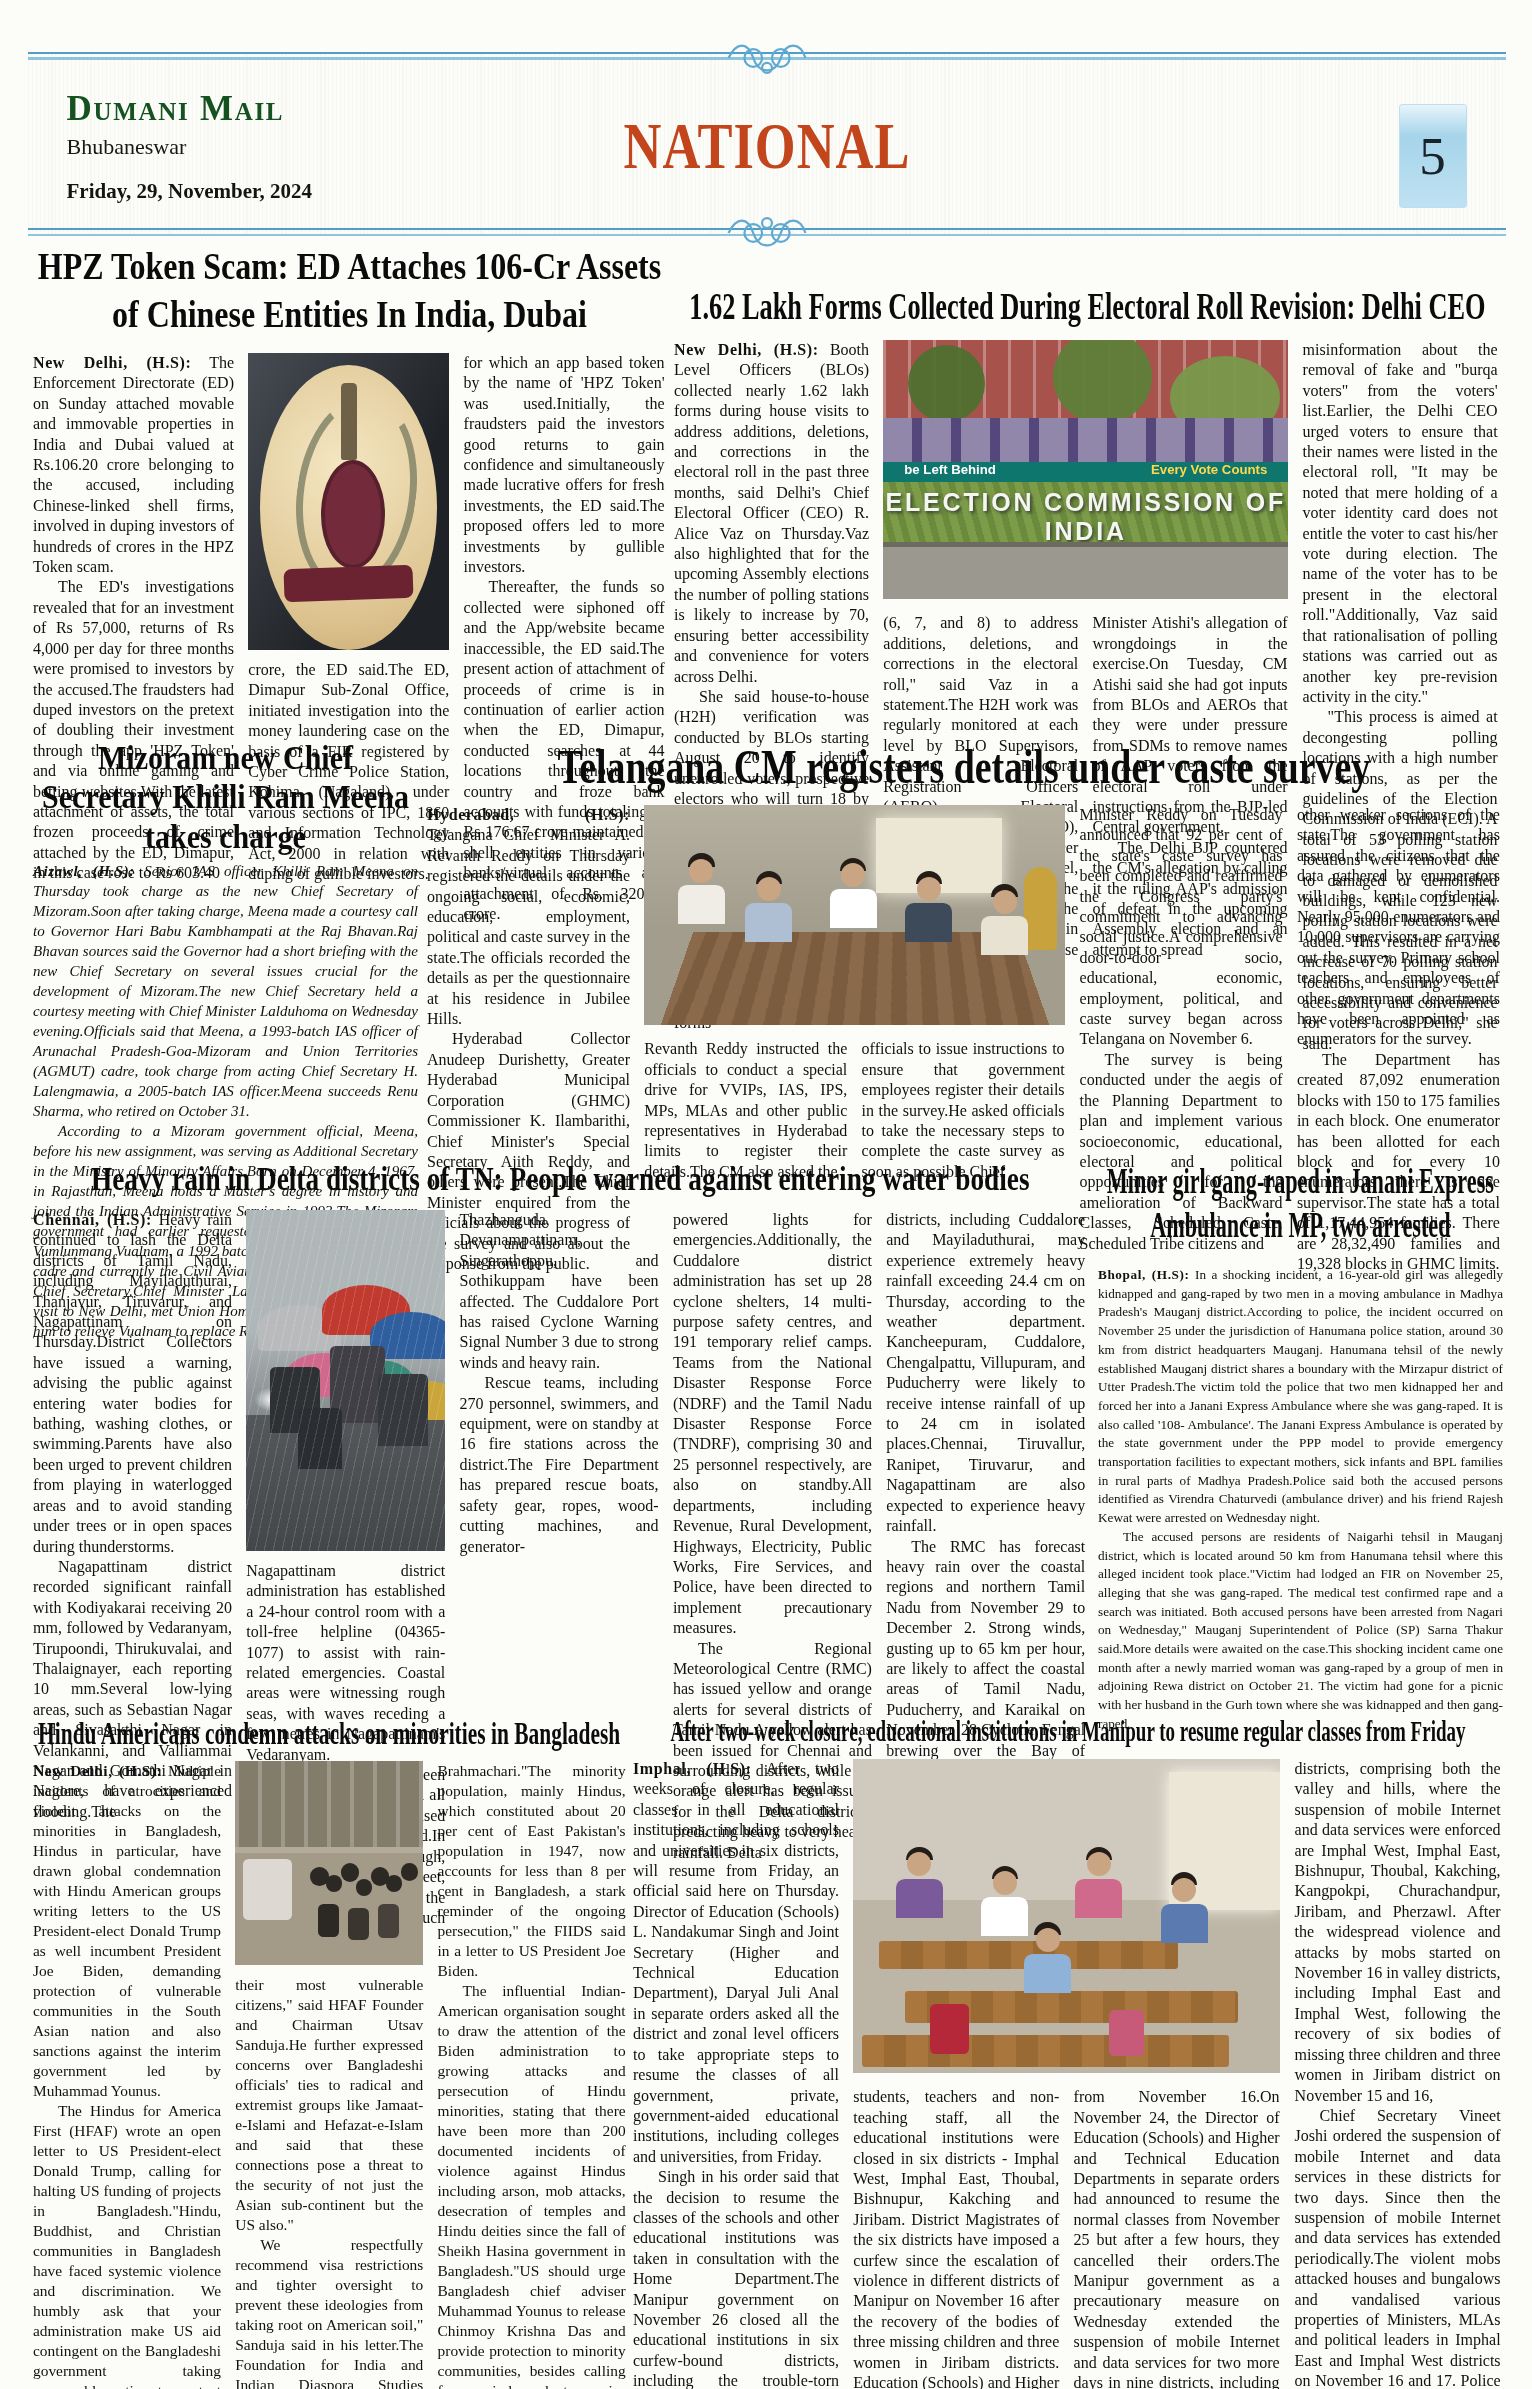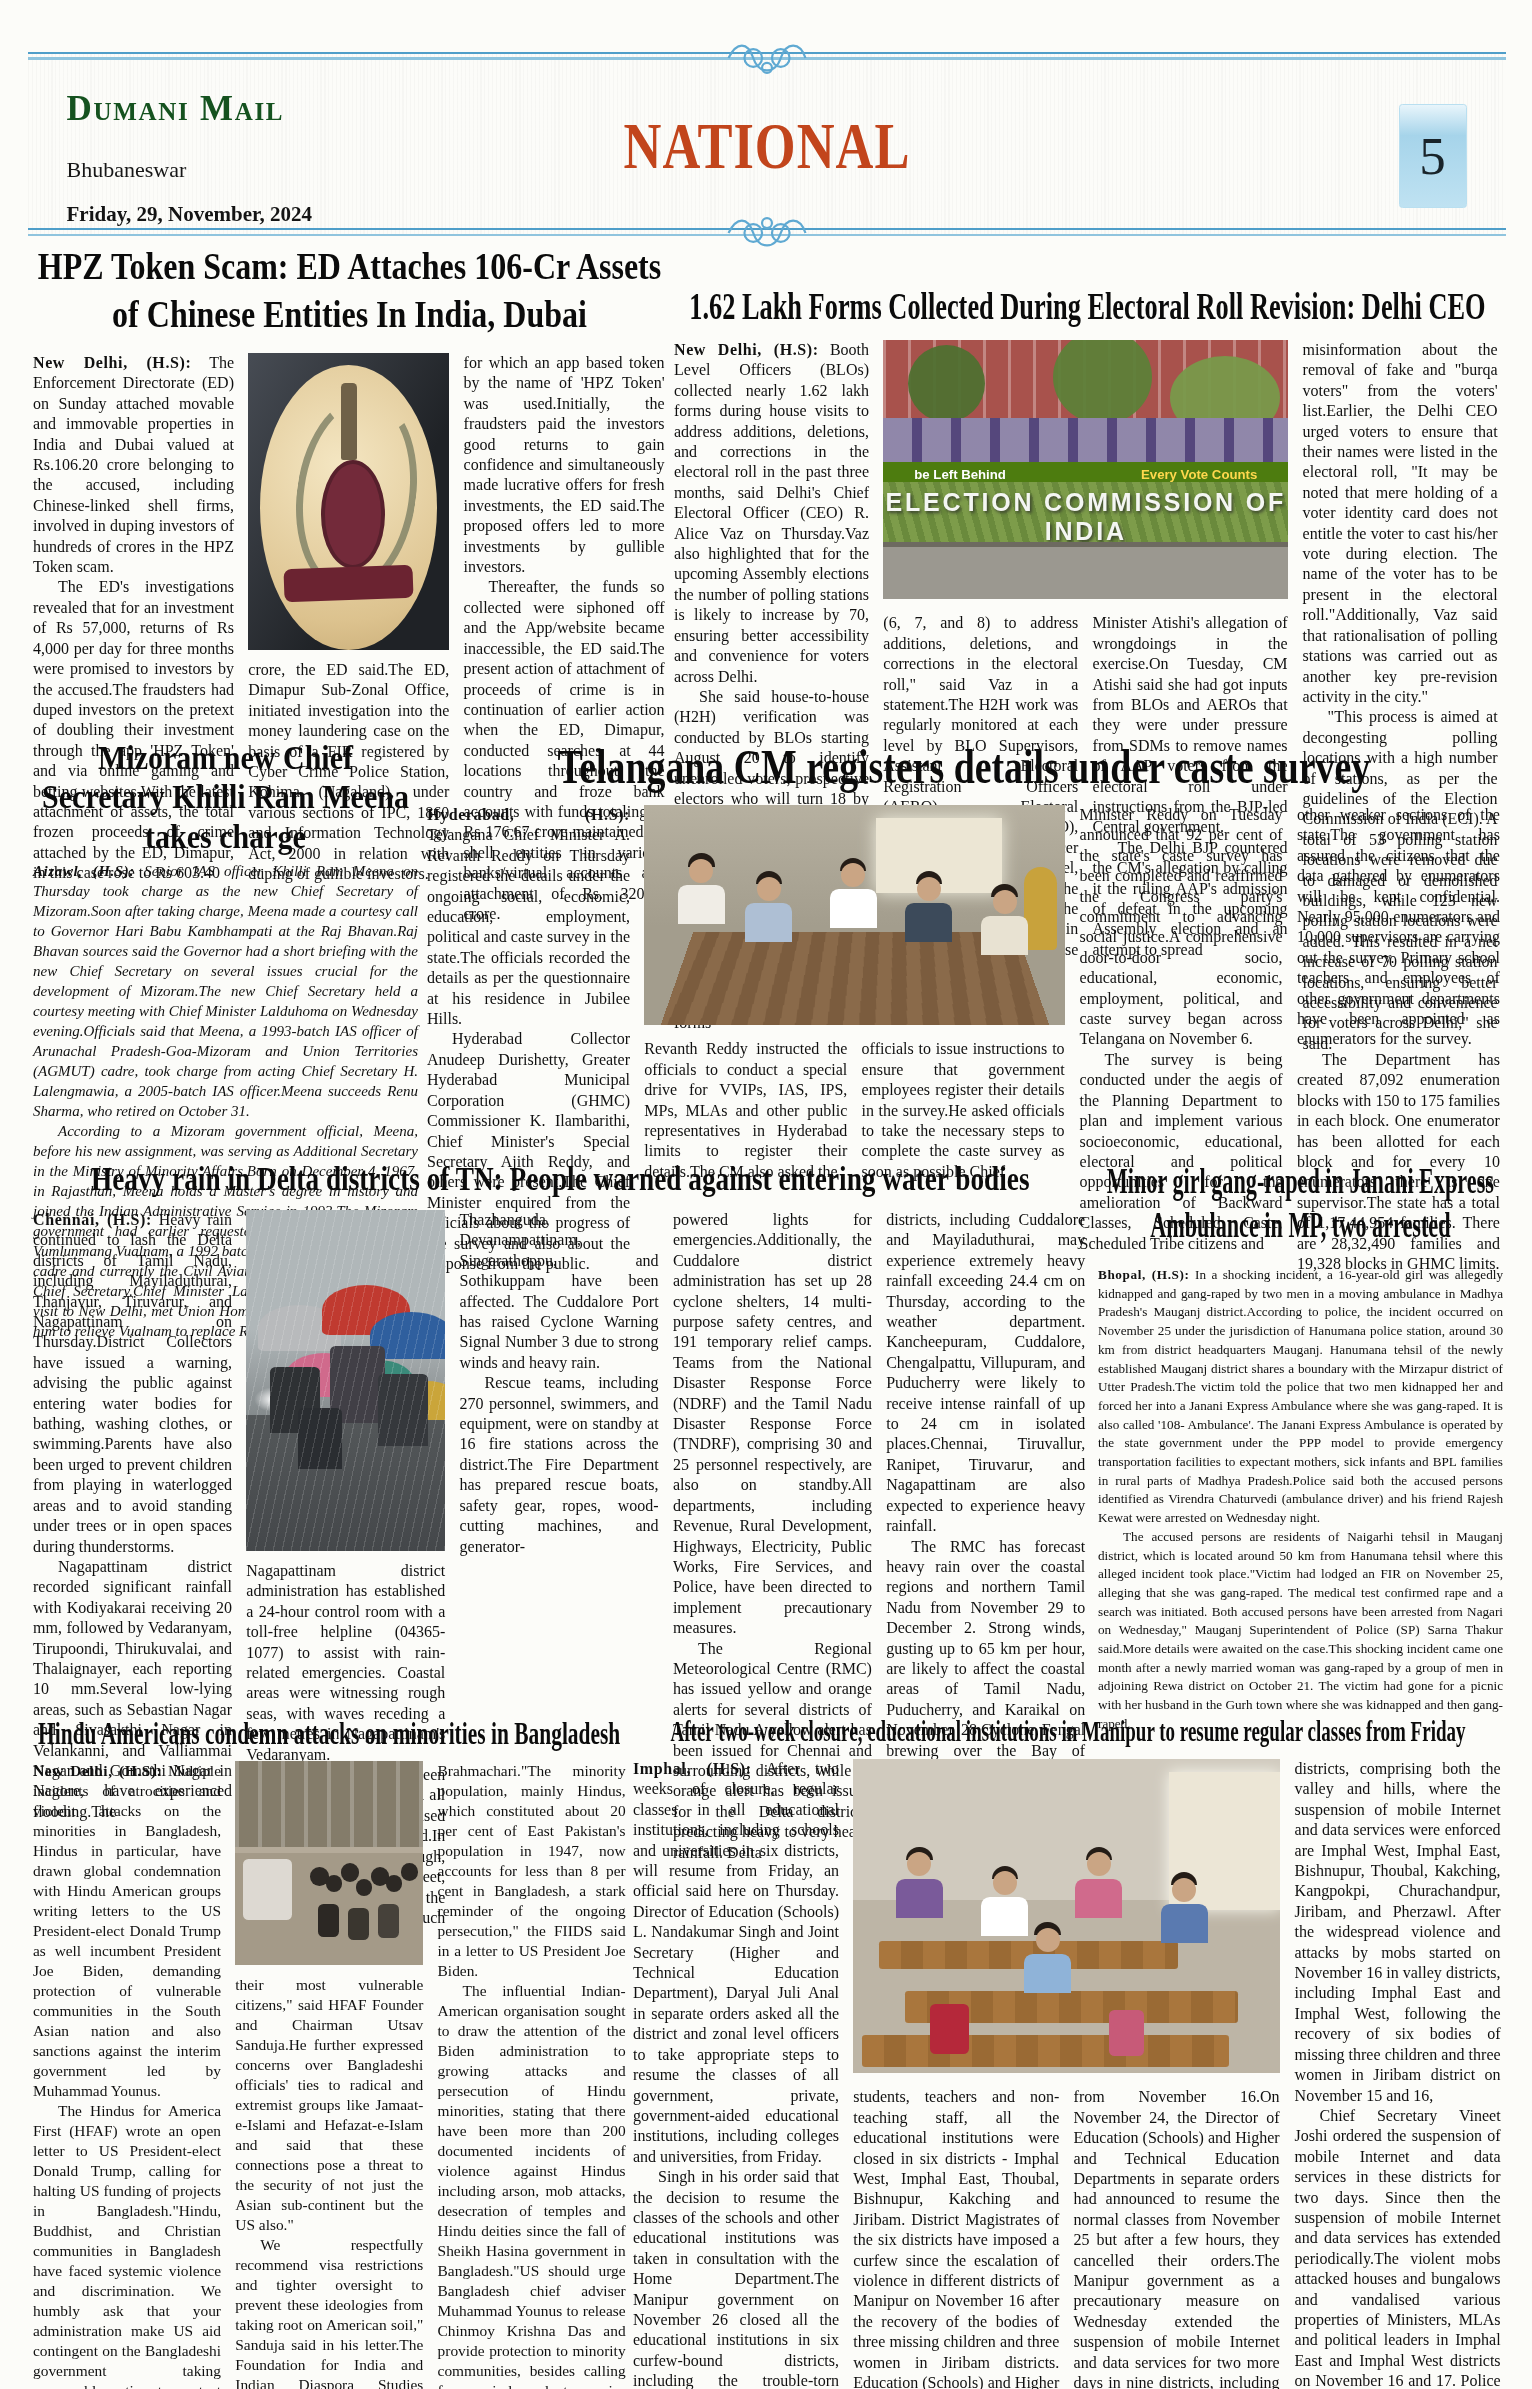--- a/index.html
+++ b/index.html
@@ -11,21 +11,21 @@
   
   .hdr{position:absolute;left:27.5px;top:52px;width:1478px;height:184px;
     background:repeating-linear-gradient(90deg,rgba(0,0,0,0.025) 0 1.1px,transparent 1.1px 3.9px);}
   .rule{position:absolute;left:0;width:100%;height:8.3px;
     background:linear-gradient(#4f9ec9 0 2.2px,transparent 2.2px 5.5px,#8fc4de 5.5px 8.3px);}
   .rule.top{top:0;} .rule.bot{bottom:0;}
   .orn{position:absolute;left:50%;transform:translateX(-50%);width:88px;height:44px;}
   .orn.t{top:-16.5px;} .orn.b{bottom:-18.7px;}
   .mast{position:absolute;left:39px;top:39px;}
   .mast-title{font-variant:small-caps;font-weight:bold;font-size:35px;color:#15521f;letter-spacing:1.7px;line-height:35px;}
-  .mast-city{font-size:22px;line-height:22px;margin-top:33px;color:#171717;}
+  .mast-city{font-size:22px;line-height:22px;margin-top:10px;color:#171717;}
   .mast-date{font-size:21px;font-weight:bold;margin-top:21px;color:#141414;}
   .section-name{position:absolute;left:0;right:0;top:61px;text-align:center;
     font-size:57px;font-weight:bold;color:#c2451c;letter-spacing:1.1px;transform:scale(.92,1.15);}
   .pagenum{position:absolute;right:39px;top:52px;width:66px;height:102px;
     background:linear-gradient(#e8f5fb,#a6d4ea 30%,#bfe2f2);border:1.1px solid #b9dff0;border-radius:3.3px;
     display:flex;align-items:center;justify-content:center;font-size:53px;color:#19242a;}
   
   .art{position:absolute;}
   .cols{display:flex;gap:14.3px;align-items:flex-start;}
   .col{flex:0 0 auto;}
@@ -69,22 +69,22 @@
     background:#732a3a;border:4.4px solid #57202c;}
   .ed-ribbon{position:absolute;left:18%;top:72%;width:64%;height:11%;background:#6b2331;border-radius:7.7px;transform:rotate(-2deg);}
   
   .ph-eci{height:259px;}
   .eci-bldg{position:absolute;left:0;top:0;width:100%;height:34%;background:#a8524c;}
   .eci-bldg:after{content:"";position:absolute;inset:0;
     background:repeating-linear-gradient(90deg,rgba(255,255,255,.3) 0 2.8px,transparent 2.8px 25px);}
   .eci-tree{position:absolute;border-radius:50%;background:#4f7030;opacity:.95;}
   .eci-bill{position:absolute;left:0;top:30%;width:100%;height:17%;background:#55477c;
     background-image:repeating-linear-gradient(90deg,rgba(255,255,255,.35) 0 29px,rgba(0,0,0,0) 29px 39px);}
-  .eci-banner{position:absolute;left:0;top:47%;width:100%;height:8%;background:#4d7c0f;color:#fff;
-    display:flex;align-items:flex-end;justify-content:space-between;padding:0 31px;box-sizing:border-box;
+  .eci-banner{position:absolute;left:0;top:47%;width:100%;height:8%;background:#0f766e;color:#fff;
+    display:flex;align-items:flex-start;justify-content:space-between;padding:0 21px;box-sizing:border-box;
     font-family:"Liberation Sans",sans-serif;font-weight:bold;font-size:13.2px;}
   .eci-banner .yb{color:#ffd84d;}
   .eci-hedge{position:absolute;left:0;top:55%;width:100%;height:25%;
     background:repeating-linear-gradient(75deg,#7d9c4a 0 7.7px,#6a8a3c 7.7px 14.3px);}
   .eci-sign{position:absolute;left:0;top:57%;width:100%;text-align:center;color:#f4f6f2;
     font-family:"Liberation Sans",sans-serif;font-weight:bold;font-size:25px;letter-spacing:2.8px;
     text-shadow:1.7px 2.2px 3.3px rgba(40,40,40,.75);}
   .eci-walk{position:absolute;left:0;top:80%;width:100%;height:20%;background:#9b9890;}
   .eci-curb{position:absolute;left:0;top:78%;width:100%;height:5%;background:#6d6a60;}
   

